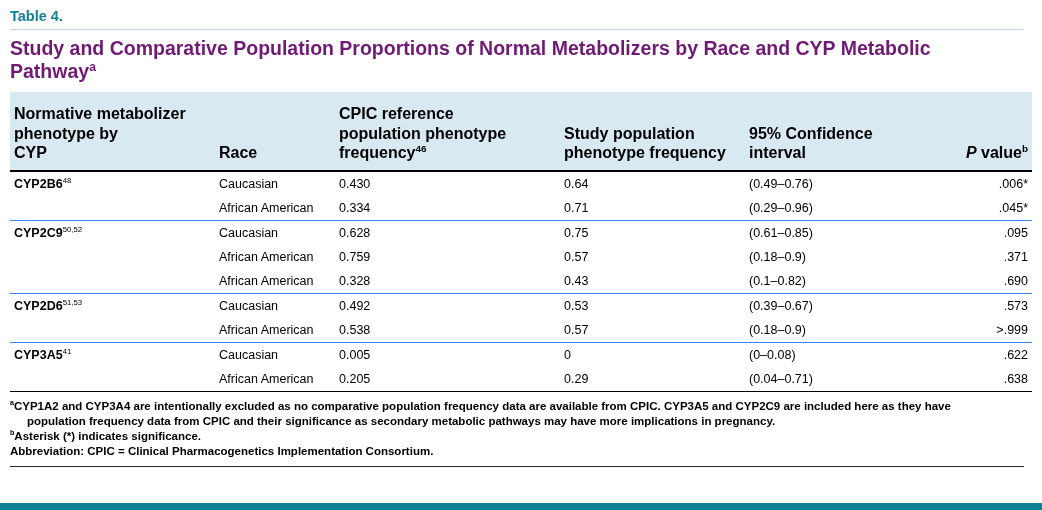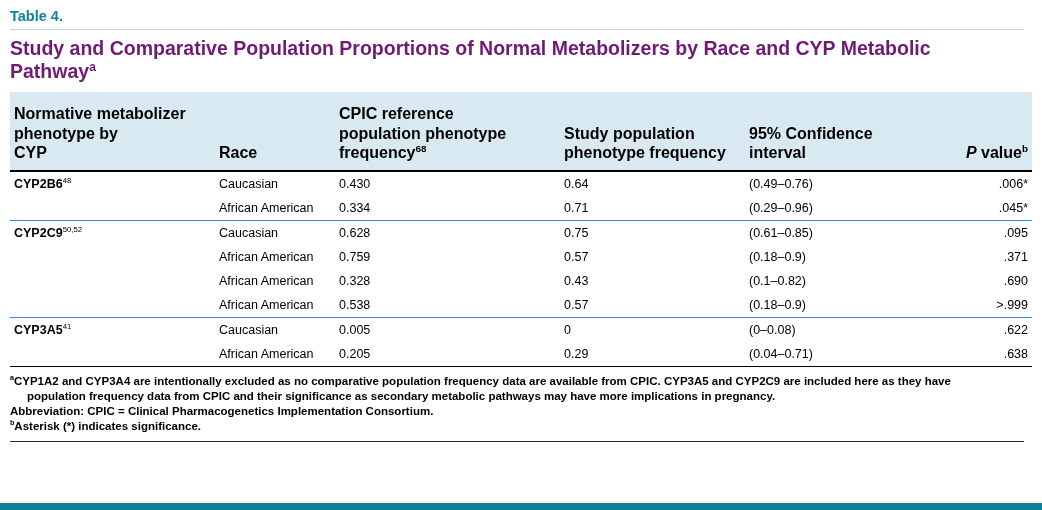--- a/index.html
+++ b/index.html
@@ -93,21 +93,21 @@
         <col style="width:97px">
     </colgroup>
     <thead>
       <tr>
         <th class="left"><span class="pl">Normative metabolizer
 phenotype by
 CYP</span></th>
         <th class="left"><span class="pl">Race</span></th>
         <th class="center"><span class="pl">CPIC reference
 population phenotype
-frequency</span><sup>68</sup></th>
+frequency</span><sup>46</sup></th>
         <th class="center"><span class="pl">Study population
 phenotype frequency</span></th>
         <th class="center"><span class="pl">95% Confidence
 interval</span></th>
         <th class="right"><i>P</i><span> value</span><sup>b</sup></th>
       </tr>
     </thead>
     <tbody>
       <tr>
         <td class="left"><span class="cyp">CYP2B6</span><sup>48</sup></td>
@@ -145,20 +145,28 @@
 
       <tr>
         <td class="left"></td>
         <td class="left">African American</td>
         <td class="center">0.328</td>
         <td class="center">0.43</td>
         <td class="center">(0.1–0.82)</td>
         <td class="right">.690</td>
       </tr>
 
+      <tr class="group-start">
+        <td class="left"><span class="cyp">CYP2D6</span><sup>51,53</sup></td>
+        <td class="left">Caucasian</td>
+        <td class="center">0.492</td>
+        <td class="center">0.53</td>
+        <td class="center">(0.39–0.67)</td>
+        <td class="right">.573</td>
+      </tr>
       <tr>
         <td class="left"></td>
         <td class="left">African American</td>
         <td class="center">0.538</td>
         <td class="center">0.57</td>
         <td class="center">(0.18–0.9)</td>
         <td class="right">&gt;.999</td>
       </tr>
 
       <tr class="group-start">
@@ -176,20 +184,20 @@
         <td class="center">0.29</td>
         <td class="center">(0.04–0.71)</td>
         <td class="right">.638</td>
       </tr>
     </tbody>
   </table>
 
   <div class="footnotes">
     <p class="footnote hang"><sup>a</sup><span class="ft">CYP1A2 and CYP3A4 are intentionally excluded as no comparative population frequency data are available from CPIC. CYP3A5 and CYP2C9 are included here as they have
 population frequency data from CPIC and their significance as secondary metabolic pathways may have more implications in pregnancy.</span></p>
+    <p class="footnote"><sup>b</sup><span class="ft">Asterisk (*) indicates significance.</span></p>
     <p class="footnote"><span class="ft">Abbreviation: CPIC = Clinical Pharmacogenetics Implementation Consortium.</span></p>
-    <p class="footnote"><sup>b</sup><span class="ft">Asterisk (*) indicates significance.</span></p>
   </div>
 
   <div class="rule"></div>
 </div>
 
 <div class="bottom-bar"></div>
 
 </body></html>

